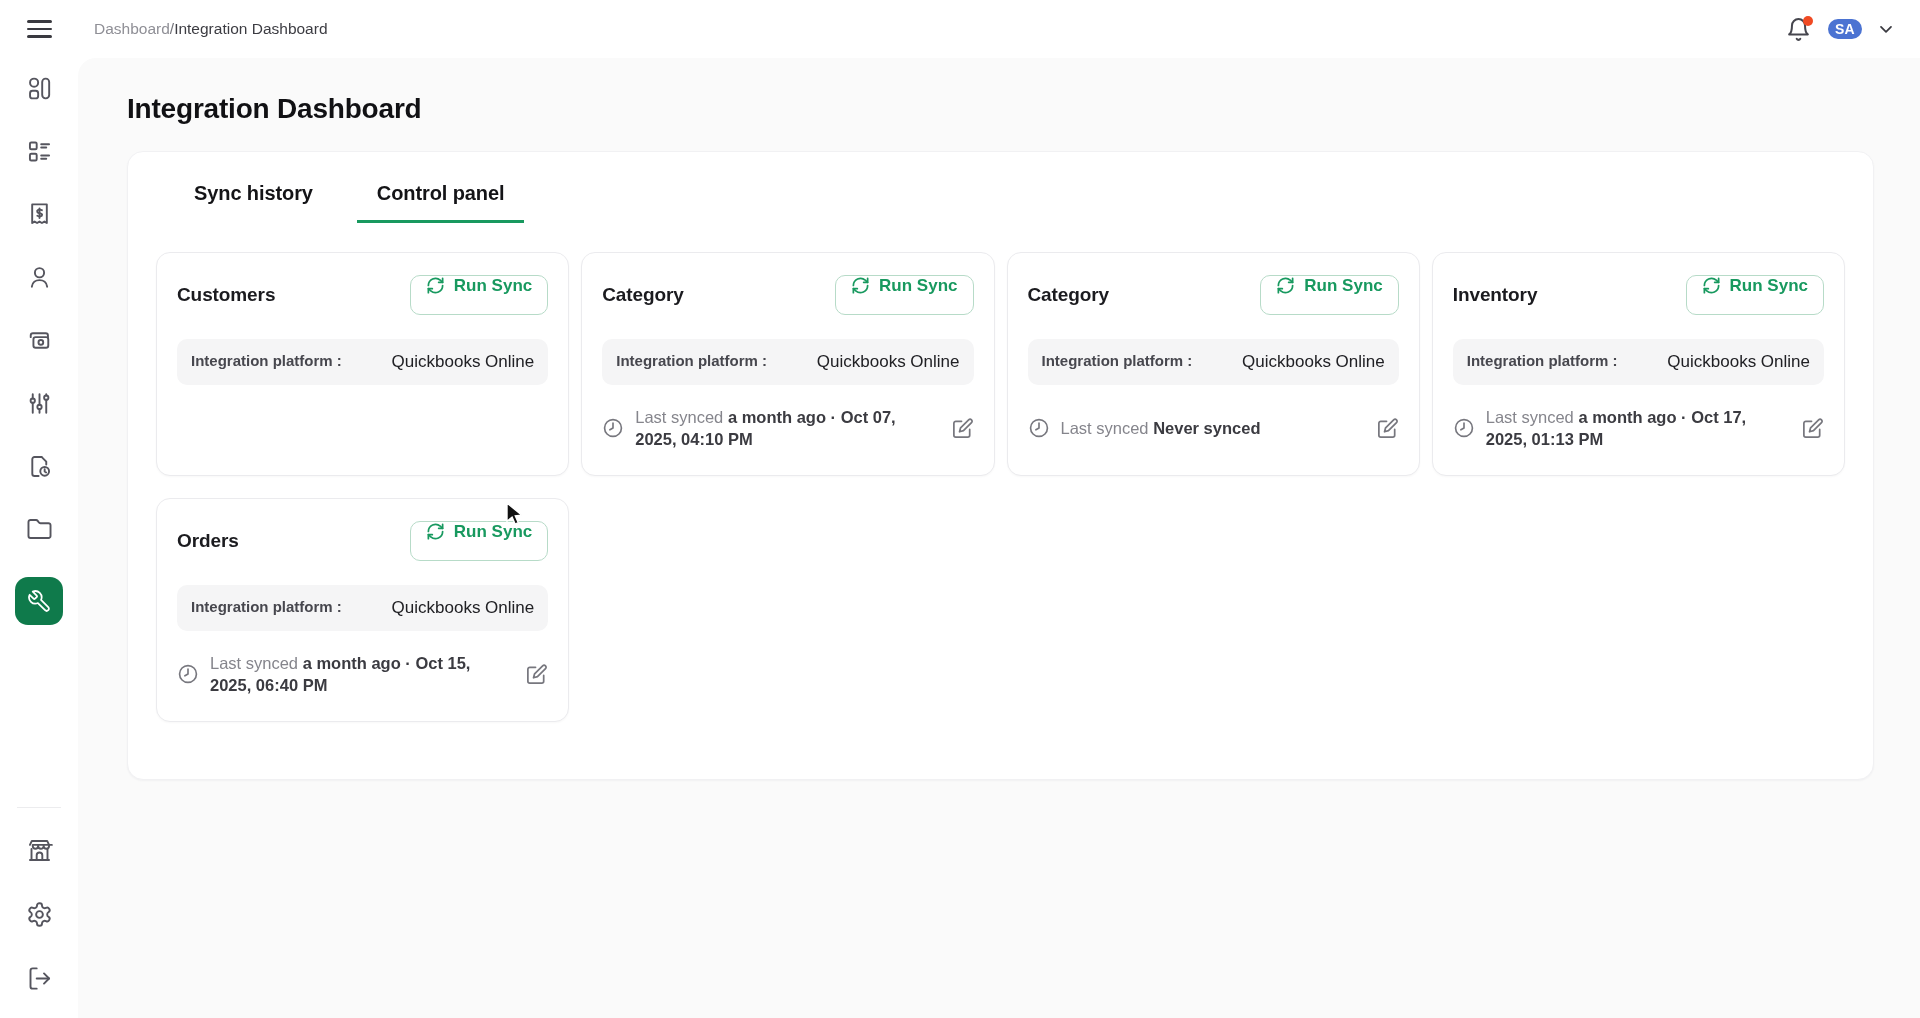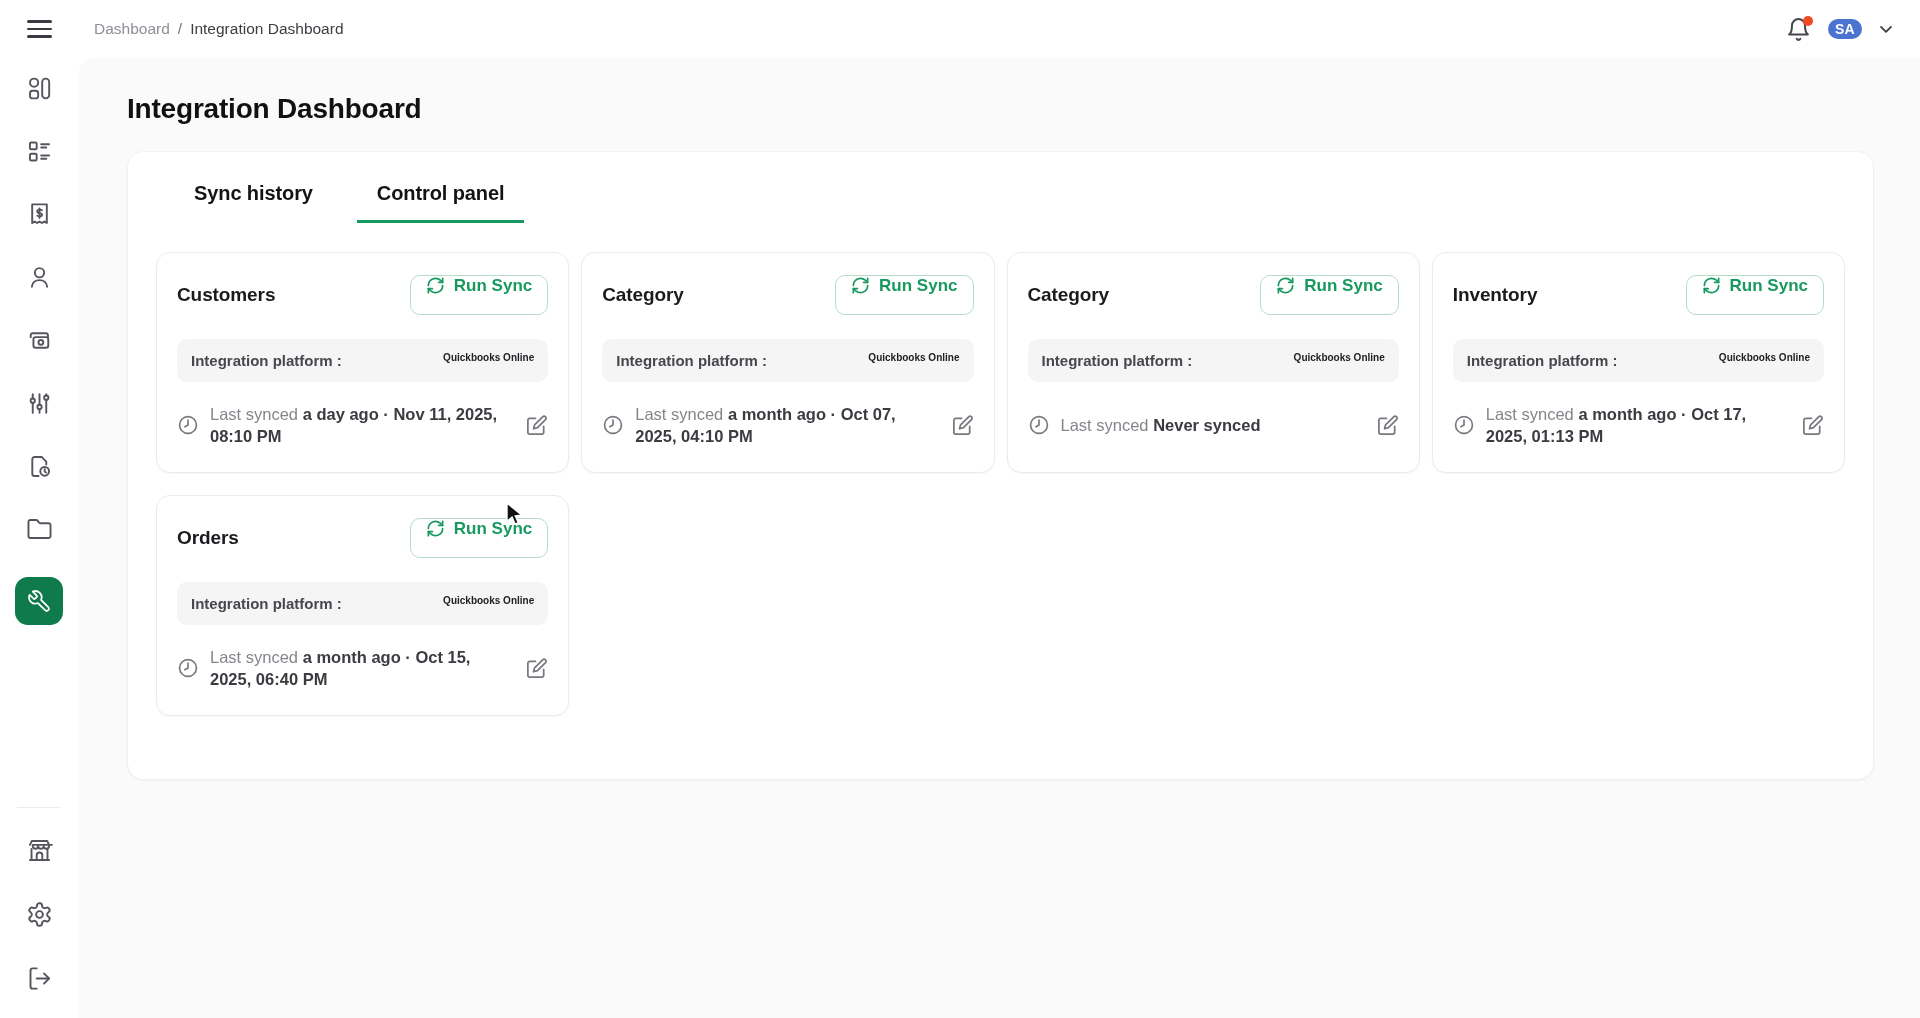--- a/index.html
+++ b/index.html
@@ -30,21 +30,21 @@
   .side-icon{background:none;border:none;cursor:pointer;display:flex;align-items:center;justify-content:center;padding:0}
   .side-icon svg{width:27px;height:27px;stroke:var(--icon-gray);fill:none;stroke-width:1.7;stroke-linecap:round;stroke-linejoin:round}
   .side-icon.active{width:48px;height:48px;border-radius:13px;background:var(--sidebar-active-green);margin:-2px 0}
   .side-icon.active svg{stroke:#fff;width:25px;height:25px}
   .side-bottom{margin-top:auto;display:flex;flex-direction:column;align-items:center;gap:37px;padding-bottom:26px}
   .side-divider{width:44px;height:1px;background:#ececee;margin-bottom:-8px}
 
   
   .main-col{flex:1;display:flex;flex-direction:column;min-width:0}
   .topbar{height:58px;background:#fff;display:flex;align-items:center;padding:0 24px 0 16px}
-  .breadcrumb{display:flex;align-items:center;gap:8px;font-size:15.5px}
+  .breadcrumb{display:flex;align-items:center;gap:0;font-size:15.5px}
   .crumb-link{color:#8f8f96;text-decoration:none;cursor:pointer}
   .crumb-sep{color:#74747b}
   .crumb-current{color:#3c3c42;font-weight:500}
   .topbar-right{margin-left:auto;display:flex;align-items:center;gap:16px}
   .bell-btn{position:relative;background:none;border:none;cursor:pointer;display:flex}
   .bell-btn svg{width:27px;height:27px;stroke:#46464e;fill:none;stroke-width:1.8;stroke-linecap:round;stroke-linejoin:round}
   .bell-dot{position:absolute;top:0;right:-1px;width:10px;height:10px;border-radius:50%;background:var(--badge-red)}
   .avatar{width:34px;height:20px;border-radius:10px;background:var(--avatar-blue);color:#fff;font-size:14px;font-weight:700;display:flex;align-items:center;justify-content:center;border:none;cursor:pointer;letter-spacing:.3px}
   .chevron-btn{background:none;border:none;cursor:pointer;display:flex;margin-left:-2px}
   .chevron-btn svg{width:20px;height:20px;stroke:#3a3a40;fill:none;stroke-width:2.1;stroke-linecap:round;stroke-linejoin:round}
@@ -60,21 +60,21 @@
   .tabs-desc{font-size:18px;color:#66666e;margin-top:17px}
 
   .cards-grid{display:grid;grid-template-columns:repeat(4,1fr);column-gap:12px;row-gap:22px;margin-top:29px}
   .card{background:#fff;border:1px solid var(--card-border);border-radius:14px;padding:22px 20px 24px;box-shadow:0 1px 2px rgba(16,24,40,.03);display:flex;flex-direction:column}
   .card-head{display:flex;align-items:center;justify-content:space-between;margin-bottom:24px}
   .card-title{font-size:19px;font-weight:700;color:#1b1b1f;letter-spacing:-.1px}
   .run-sync{display:flex;align-items:flex-start;gap:9px;height:40px;padding:0 15px;background:#fff;border:1px solid var(--accent-green-border);border-radius:10px;color:var(--accent-green);font-family:inherit;font-size:17px;font-weight:600;cursor:pointer}
   .run-sync svg{width:19px;height:19px;stroke:var(--accent-green);fill:none;stroke-width:2.2;stroke-linecap:round;stroke-linejoin:round}
   .platform-row{display:flex;align-items:flex-start;justify-content:space-between;background:var(--row-bg);border-radius:10px;padding:13px 14px;margin-bottom:20px}
   .platform-label{font-size:15px;font-weight:600;color:var(--text-mid)}
-  .platform-value{font-size:10px;font-weight:700;color:#212125}
+  .platform-value{font-size:17px;font-weight:400;color:#212125}
   .sync-row{display:flex;align-items:center;gap:11px;min-height:46px}
   .sync-row .clock{flex:0 0 auto;width:22px;height:22px;stroke:#77777e;fill:none;stroke-width:1.8;stroke-linecap:round;stroke-linejoin:round}
   .sync-text{flex:1;font-size:16.5px;line-height:1.34;color:var(--text-gray)}
   .sync-text strong{color:#3b3b41;font-weight:700}
   .edit-btn{background:none;border:none;cursor:pointer;display:flex;padding:0}
   .edit-btn svg{width:23px;height:23px;stroke:#77777e;fill:none;stroke-width:1.8;stroke-linecap:round;stroke-linejoin:round}
 
   .cursor{position:absolute;left:428px;top:444px;pointer-events:none;z-index:50}
 </style>
 </head>
@@ -228,33 +228,20 @@
                     <path d="M21 12a9 9 0 0 1-15 6.7L3 16"></path>
                     <path d="M3 21v-5h5"></path>
                   </svg>
                 <span>Run Sync</span>
               </button>
             </div>
             <div class="platform-row">
               <span class="platform-label">Integration platform :</span>
               <span class="platform-value">Quickbooks Online</span>
             </div>
-            <div class="sync-row">
-              <svg class="clock" viewBox="0 0 24 24">
-                  <circle cx="12" cy="12" r="9.2"></circle>
-                  <path d="M12 6.5V12l-3.4 2"></path>
-                </svg>
-              <p class="sync-text"><span>Last synced</span> <strong>a day ago · Nov 11, 2025, 08:10 PM</strong></p>
-              <button class="edit-btn">
-                <svg viewBox="0 0 24 24">
-                    <path d="M11 4.5H5a2 2 0 0 0-2 2V19a2 2 0 0 0 2 2h12.5a2 2 0 0 0 2-2v-6"></path>
-                    <path d="M18.4 2.9a2.1 2.1 0 0 1 3 3L13 14.3l-4.1 1.1 1.1-4.1Z"></path>
-                  </svg>
-              </button>
-            </div>
           </article>
 
           <article class="card">
             <div class="card-head">
               <h3 class="card-title">Category</h3>
               <button class="run-sync">
                 <svg viewBox="0 0 24 24">
                     <path d="M3 12a9 9 0 0 1 15-6.7L21 8"></path>
                     <path d="M21 3v5h-5"></path>
                     <path d="M21 12a9 9 0 0 1-15 6.7L3 16"></path>

